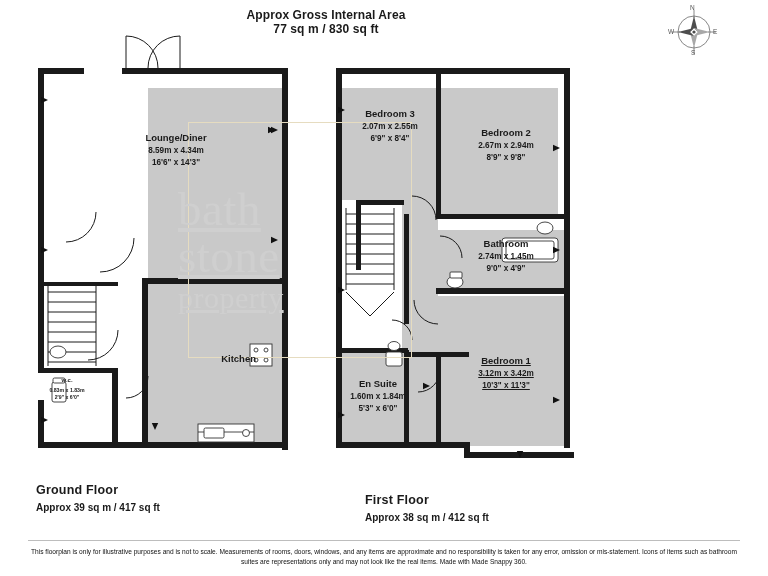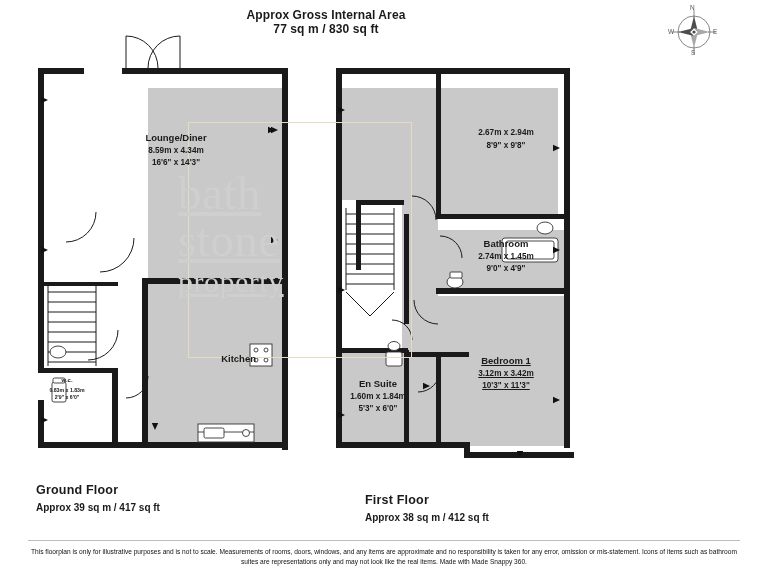--- a/index.html
+++ b/index.html
@@ -44,21 +44,21 @@
   
   .plan {
     position: absolute;
     top: 0;
     left: 0;
   }
   
   .watermark {
     position: absolute;
     left: 178px;
-    top: 170px;
+    top: 186px;
     width: 270px;
     font-family: "Liberation Serif", serif;
     color: #cfcfcf;
     font-size: 47px;
     line-height: 47px;
     letter-spacing: 0.5px;
     pointer-events: none;
     text-decoration: underline;
   }
   .watermark .w3 {
@@ -359,22 +359,28 @@
   <div class="lbl" style="left:176px; top:353px; width:80px;text-align:right;">
     <span class="name">Kitchen</span>
   </div>
 
   <div class="lbl small" style="left:32px; top:374px; width:70px;">
     <span class="name">w.c.</span>
     <span class="dim">0.83m x 1.83m</span>
     <span class="dim">2'9" x 6'0"</span>
   </div>
 
+  <div class="lbl" style="left:310px; top:108px; width:160px;">
+    <span class="name">Bedroom 3</span>
+    <span class="dim">2.07m x 2.55m</span>
+    <span class="dim">6'9" x 8'4"</span>
+  </div>
 
   <div class="lbl" style="left:426px; top:127px; width:160px;">
+    <span class="name">Bedroom 2</span>
     <span class="dim">2.67m x 2.94m</span>
     <span class="dim">8'9" x 9'8"</span>
   </div>
 
   <div class="lbl" style="left:426px; top:238px; width:160px;">
     <span class="name">Bathroom</span>
     <span class="dim">2.74m x 1.45m</span>
     <span class="dim">9'0" x 4'9"</span>
   </div>
 

